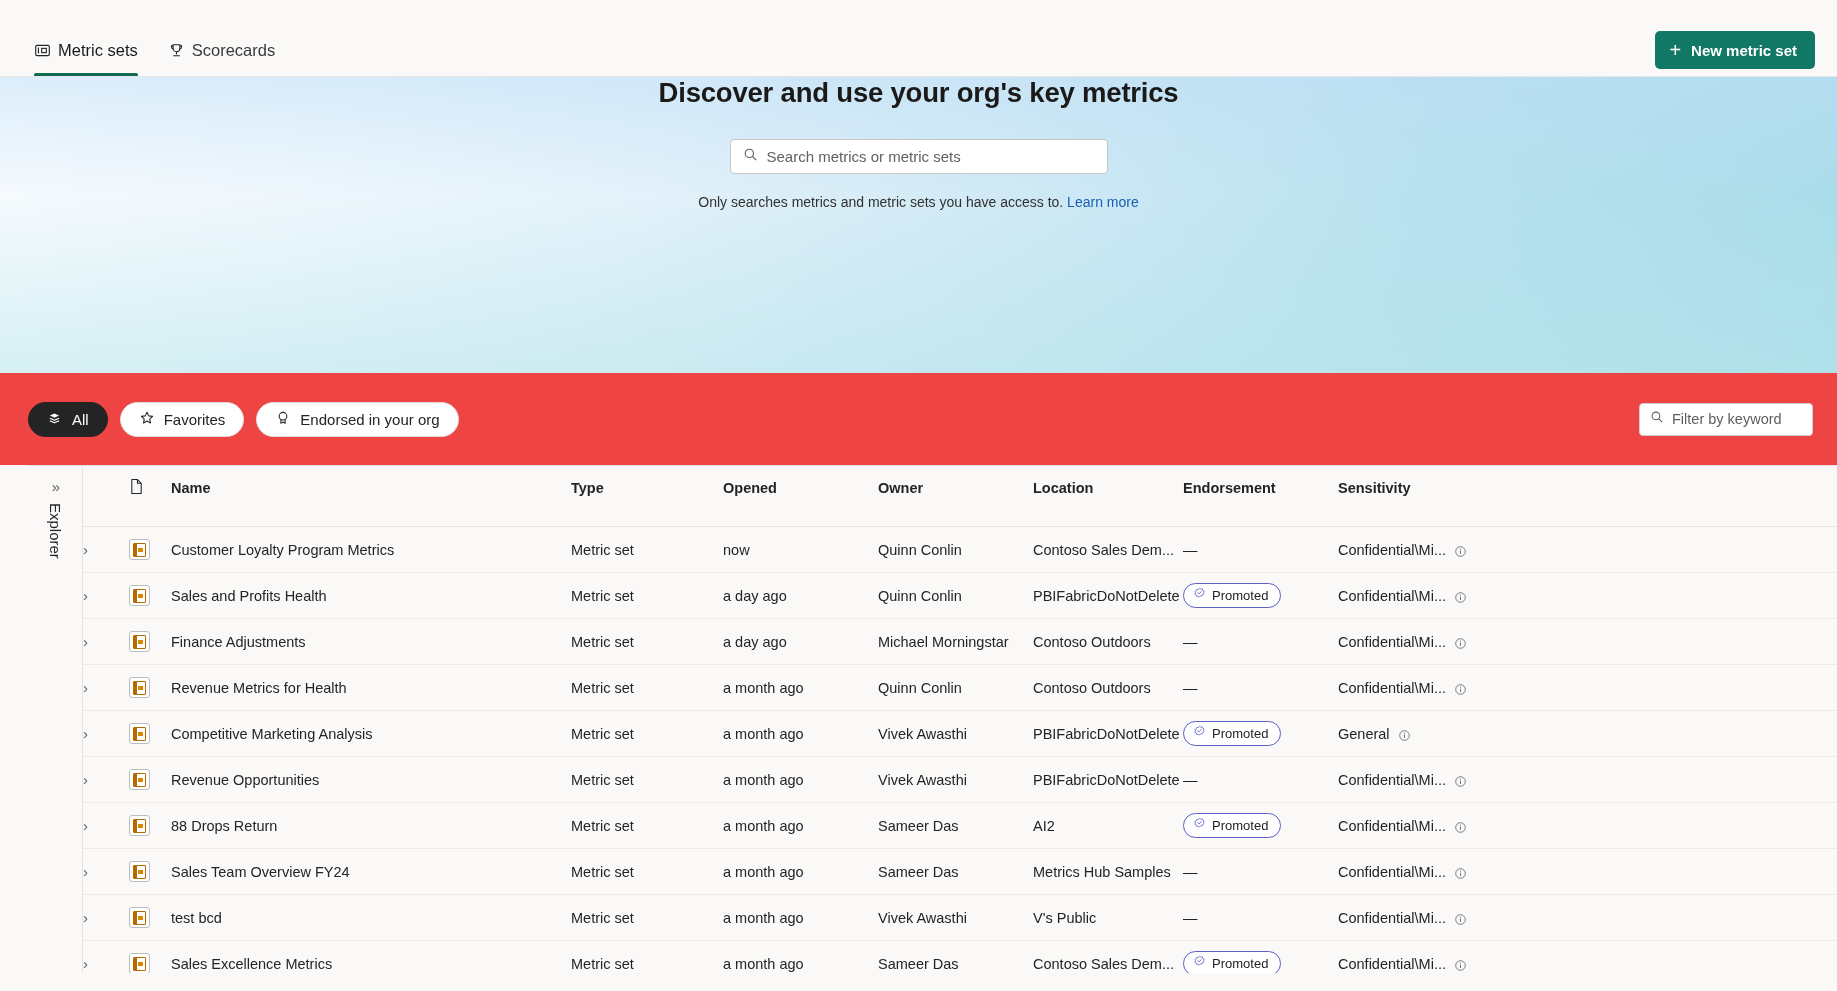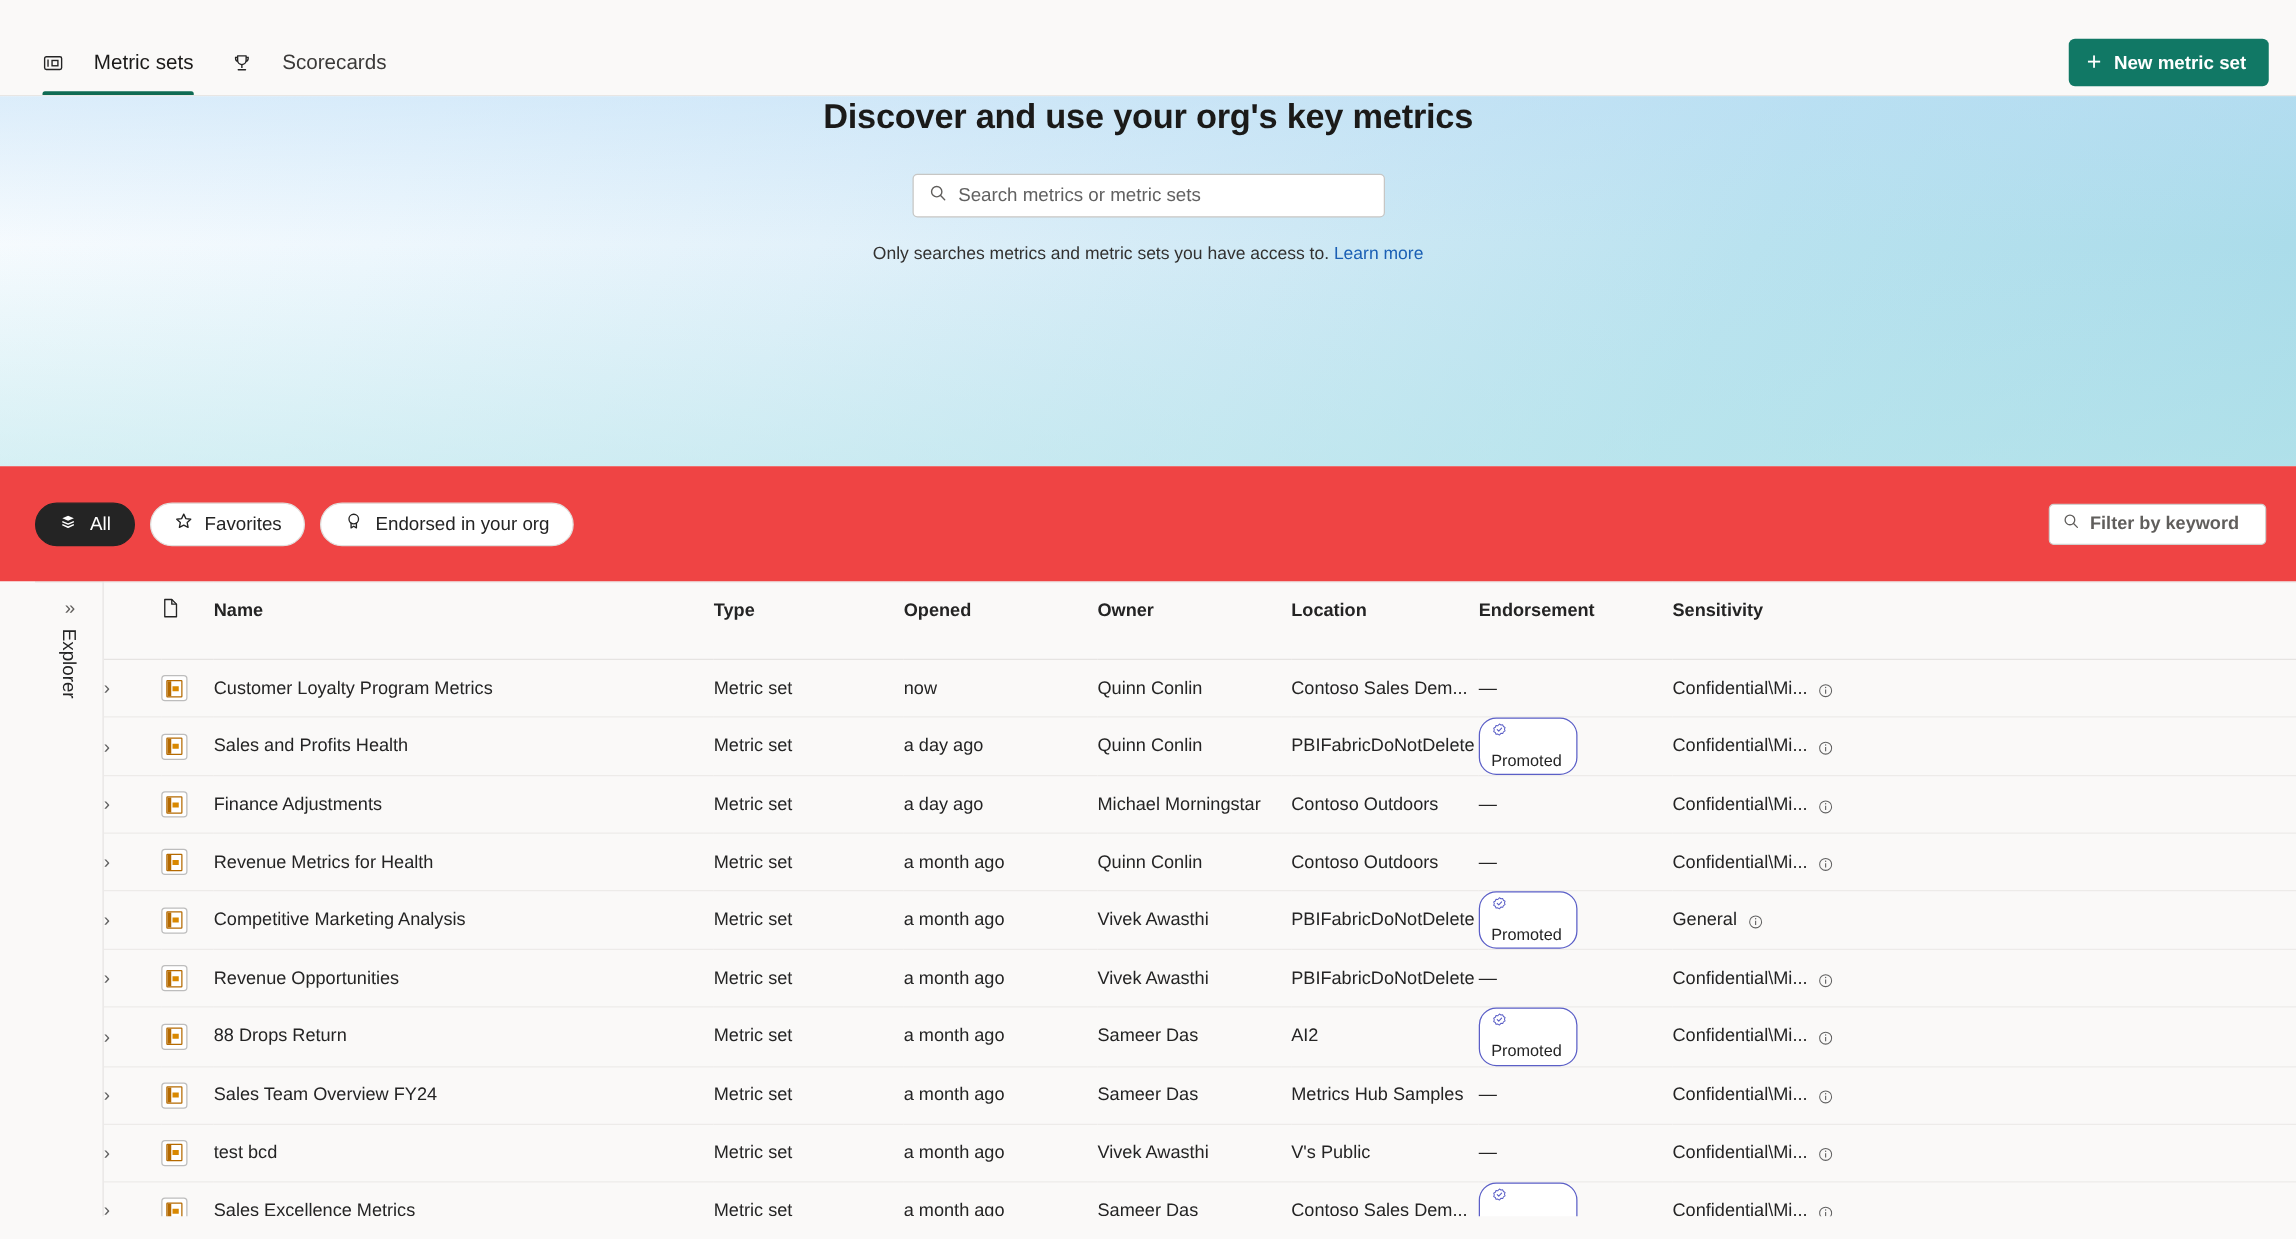--- a/index.html
+++ b/index.html
@@ -20,21 +20,21 @@
     background: #faf9f8;
     border-bottom: 1px solid #e8e6e4;
     display: flex;
     align-items: flex-end;
     padding: 0 22px;
   }
   .tabs { display: flex; align-items: flex-end; gap: 6px; height: 100%; }
   .tab {
     display: flex;
     align-items: center;
-    gap: 24px;
+    gap: 7px;
     padding: 0 12px 10px 12px;
     height: 100%;
     align-self: stretch;
     justify-content: center;
     font-size: 16.5px;
     color: #3b3a39;
     cursor: pointer;
     position: relative;
     padding-top: 34px;
   }
@@ -173,21 +173,20 @@
     border-radius: 4px;
     display: flex;
     align-items: center;
     gap: 8px;
     padding: 0 10px;
   }
   .filter-keyword input {
     border: none; outline: none; background: transparent;
     font-size: 14.5px; color: #242424; width: 100%;
     font-family: "Liberation Sans", sans-serif;
-    font-weight: bold;
   }
   .filter-keyword input::placeholder { color: #605e5c; }
 
   
   .body-wrap {
     display: flex;
     height: 508px;
     background: #faf9f8;
   }
 
@@ -273,30 +272,29 @@
   }
   .ms-icon .inner::after {
     content: ""; width: 5px; height: 4px; margin-right: 2px;
     background: #d98800;
   }
 
   .dash { color: #242424; }
 
   .badge {
     display: inline-flex;
-    align-items: flex-start;
+    align-items: center;
     gap: 6px;
     border: 1px solid #5b5fc7;
     border-radius: 14px;
     padding: 3px 12px 3px 9px;
     font-size: 13px;
     color: #242424;
     background: #ffffff;
     line-height: 1.2;
-    flex-direction: column;
   }
 
   .sens {
     display: inline-flex;
     align-items: flex-end;
     gap: 8px;
   }
   .info-ico { color: #616161; display: inline-flex; }
 
   .overflow-row td { border-bottom: none; height: 30px; }

